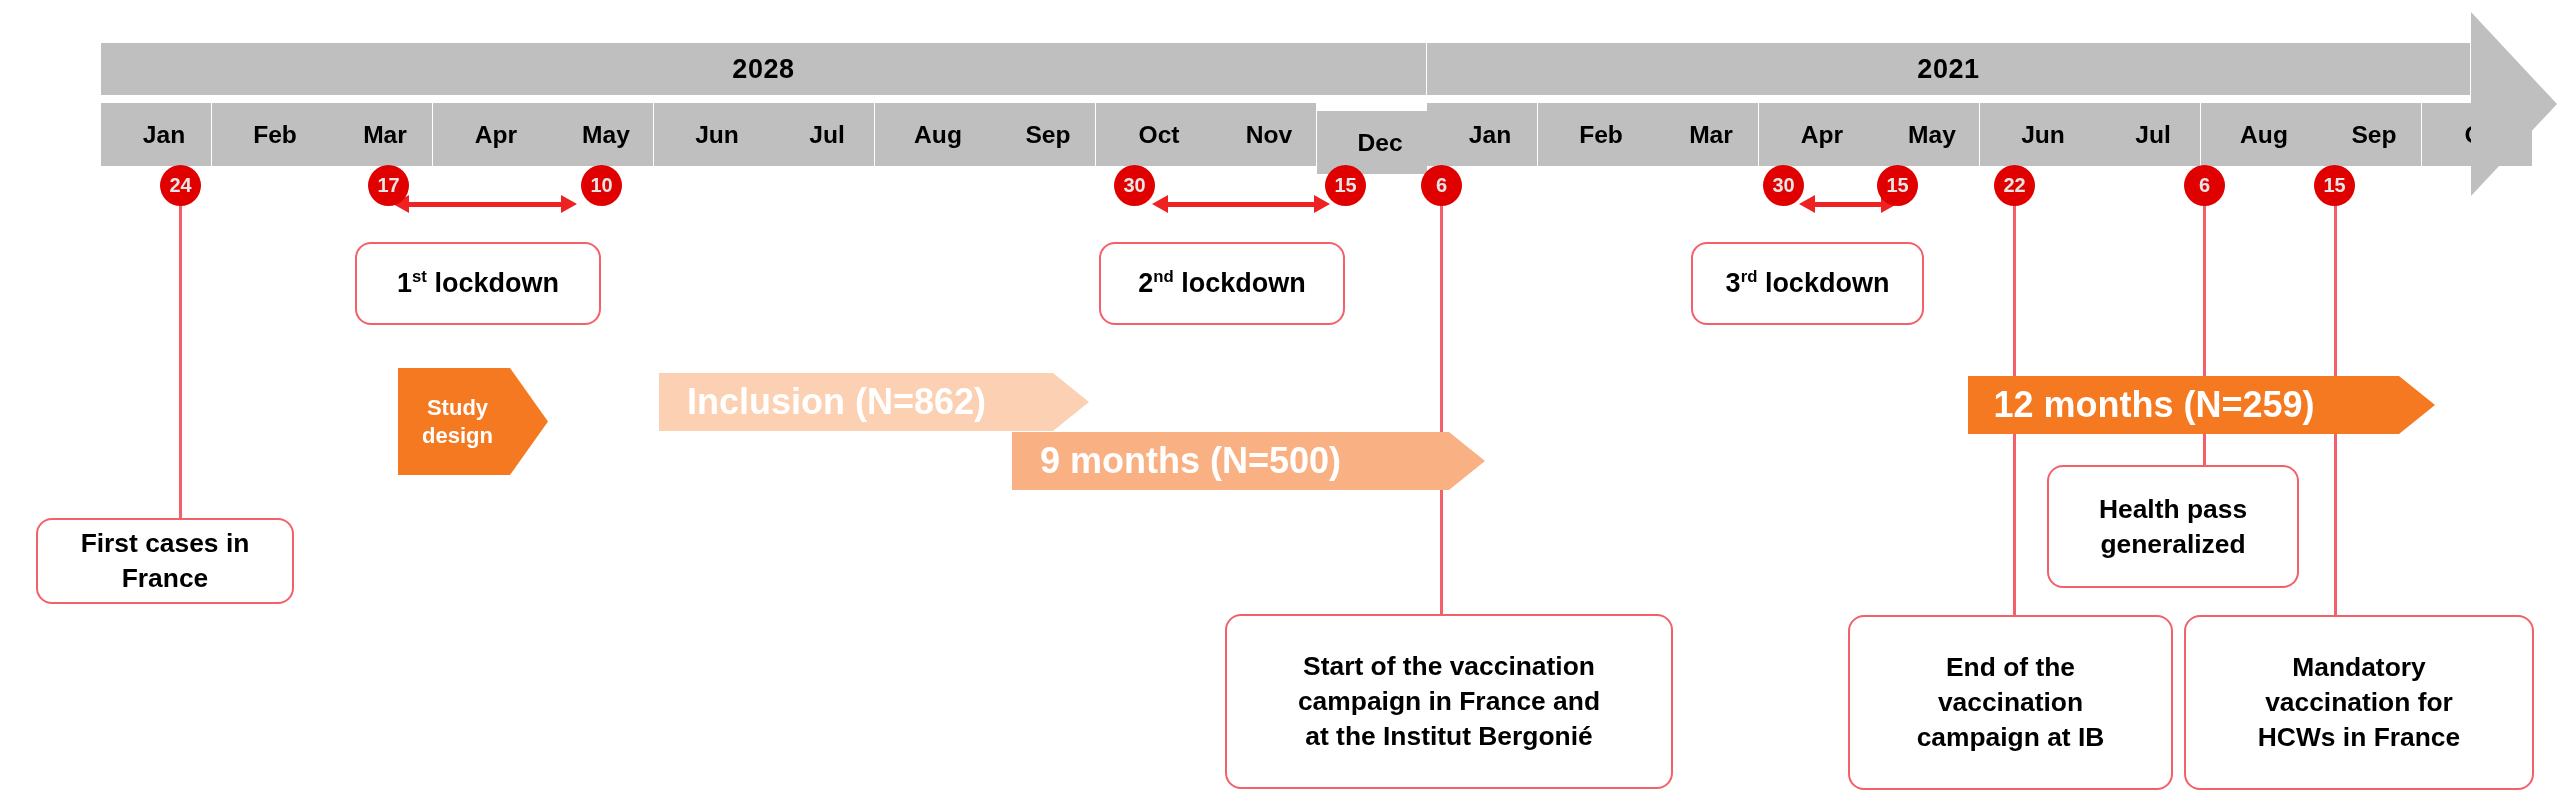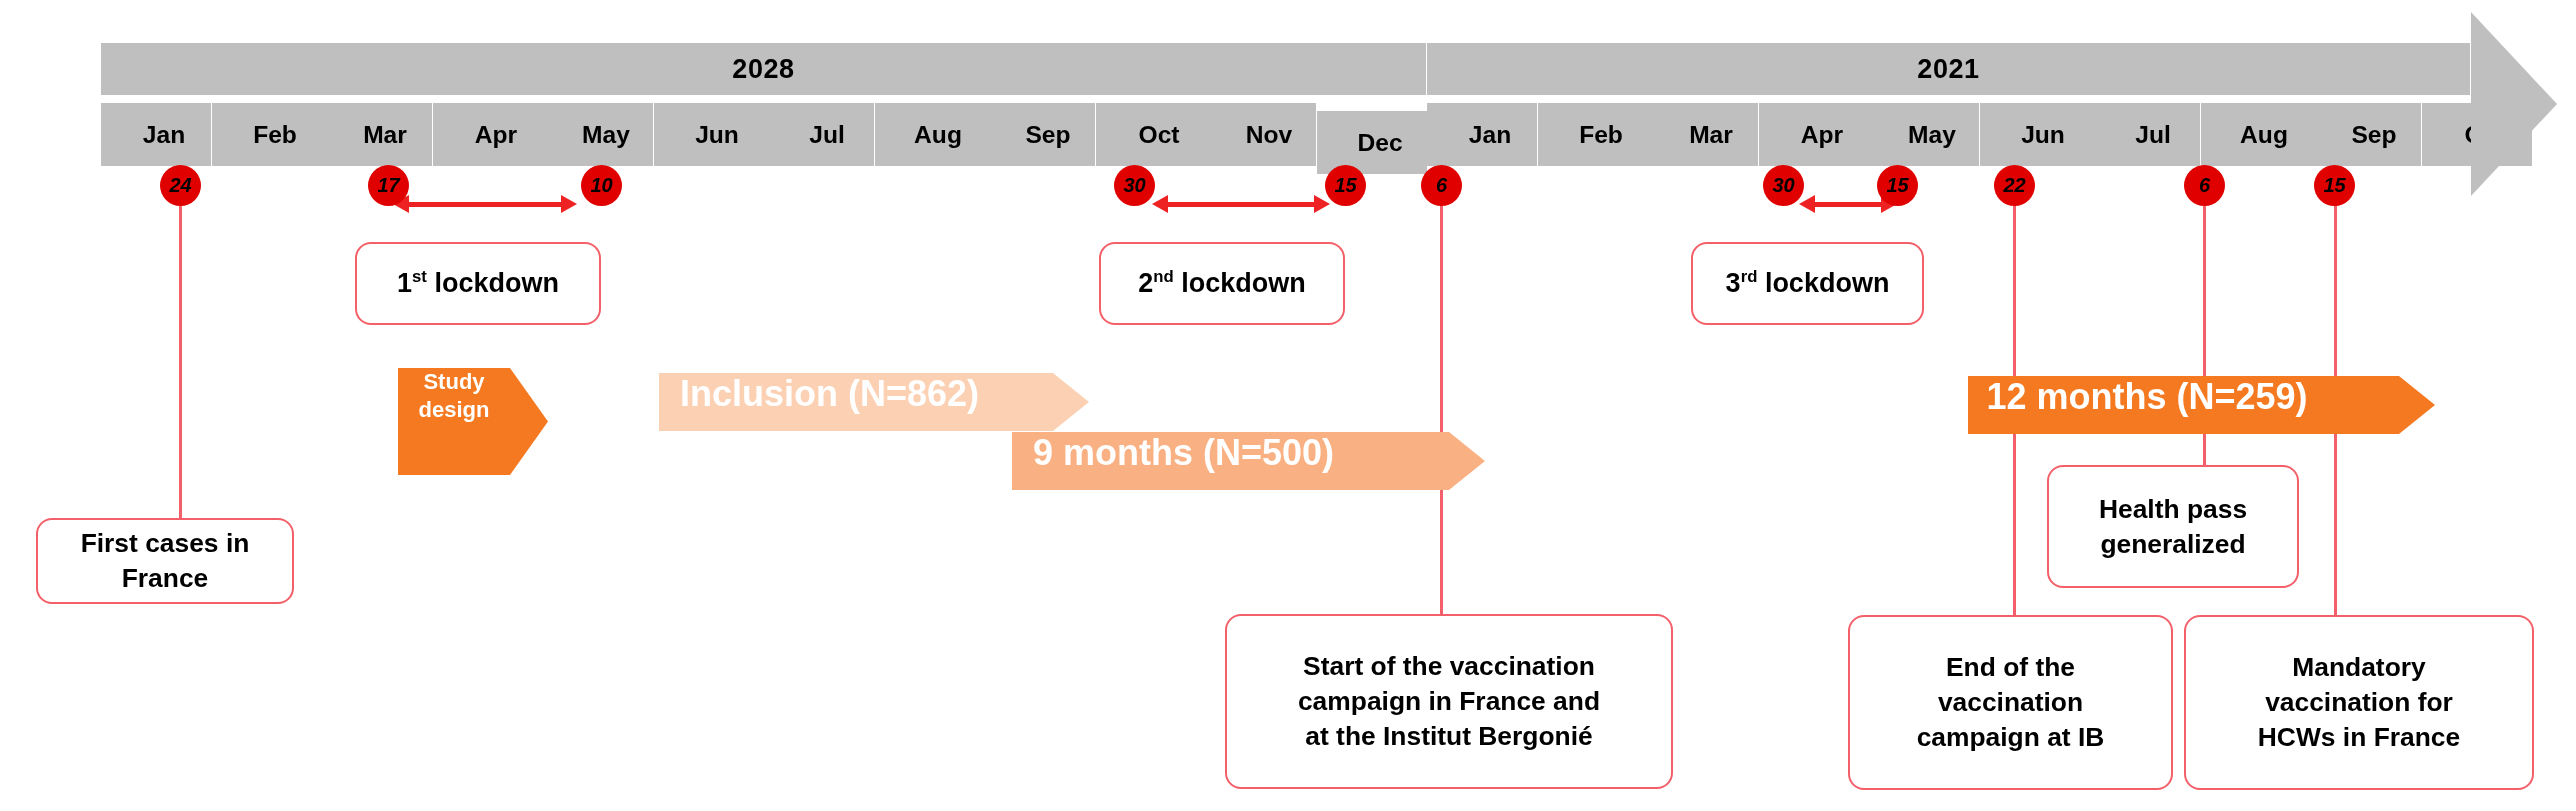--- a/index.html
+++ b/index.html
@@ -20,23 +20,23 @@
   .arrowhead{
     position:absolute;width:0;height:0;
     border-top:92px solid transparent;
     border-bottom:92px solid transparent;
     border-left:86px solid #bfbfbf;
   }
 
   
   .badge{
     position:absolute;width:41px;height:41px;border-radius:50%;
-    background:#e00000;color:#000000;
+    background:#e00000;color:#e5e5e5;
     display:flex;align-items:center;justify-content:center;
-    font-size:20px;font-weight:700;z-index:6;font-style:italic;
+    font-size:20px;font-weight:700;z-index:6;
   }
 
   
   .vline{position:absolute;width:2.5px;background:#f4606a;z-index:2;}
 
   
   .dbl-arrow{position:absolute;height:18.4px;z-index:5;}
   .dbl-arrow .shaft{position:absolute;left:9.8px;right:9.8px;top:7.4px;height:4.3px;background:#ee2222;}
   .dbl-arrow .hl,.dbl-arrow .hr{position:absolute;top:0;width:0;height:0;
       border-top:9.2px solid transparent;border-bottom:9.2px solid transparent;}
@@ -47,21 +47,21 @@
   .callout{
     position:absolute;background:#ffffff;border:2.5px solid #f4606a;border-radius:16px;
     display:flex;align-items:center;justify-content:center;text-align:center;
     color:#000;font-weight:700;box-sizing:border-box;z-index:4;line-height:1.32;
   }
   .callout.lockdown{font-size:27px;font-weight:700;}
   .callout.note{font-size:26.4px;padding:6.1px 12.3px;}
   sup{font-size:0.62em;vertical-align:super;line-height:0;}
 
   
-  .band{position:absolute;display:flex;align-items:flex-start;box-sizing:border-box;z-index:3;}
+  .band{position:absolute;display:flex;align-items:center;box-sizing:border-box;z-index:3;padding-left:7px;}
   .band .band-label{color:#ffffff;font-weight:700;white-space:nowrap;}
 
   .band-study{
     background:#f47920;
     clip-path:polygon(0 0, calc(100% - 38px) 0, 100% 50%, calc(100% - 38px) 100%, 0 100%);
     justify-content:flex-start;
   }
   .band-study .band-label{font-size:22px;line-height:1.25;text-align:center;width:calc(100% - 38px);}
 
   .band-inclusion{

